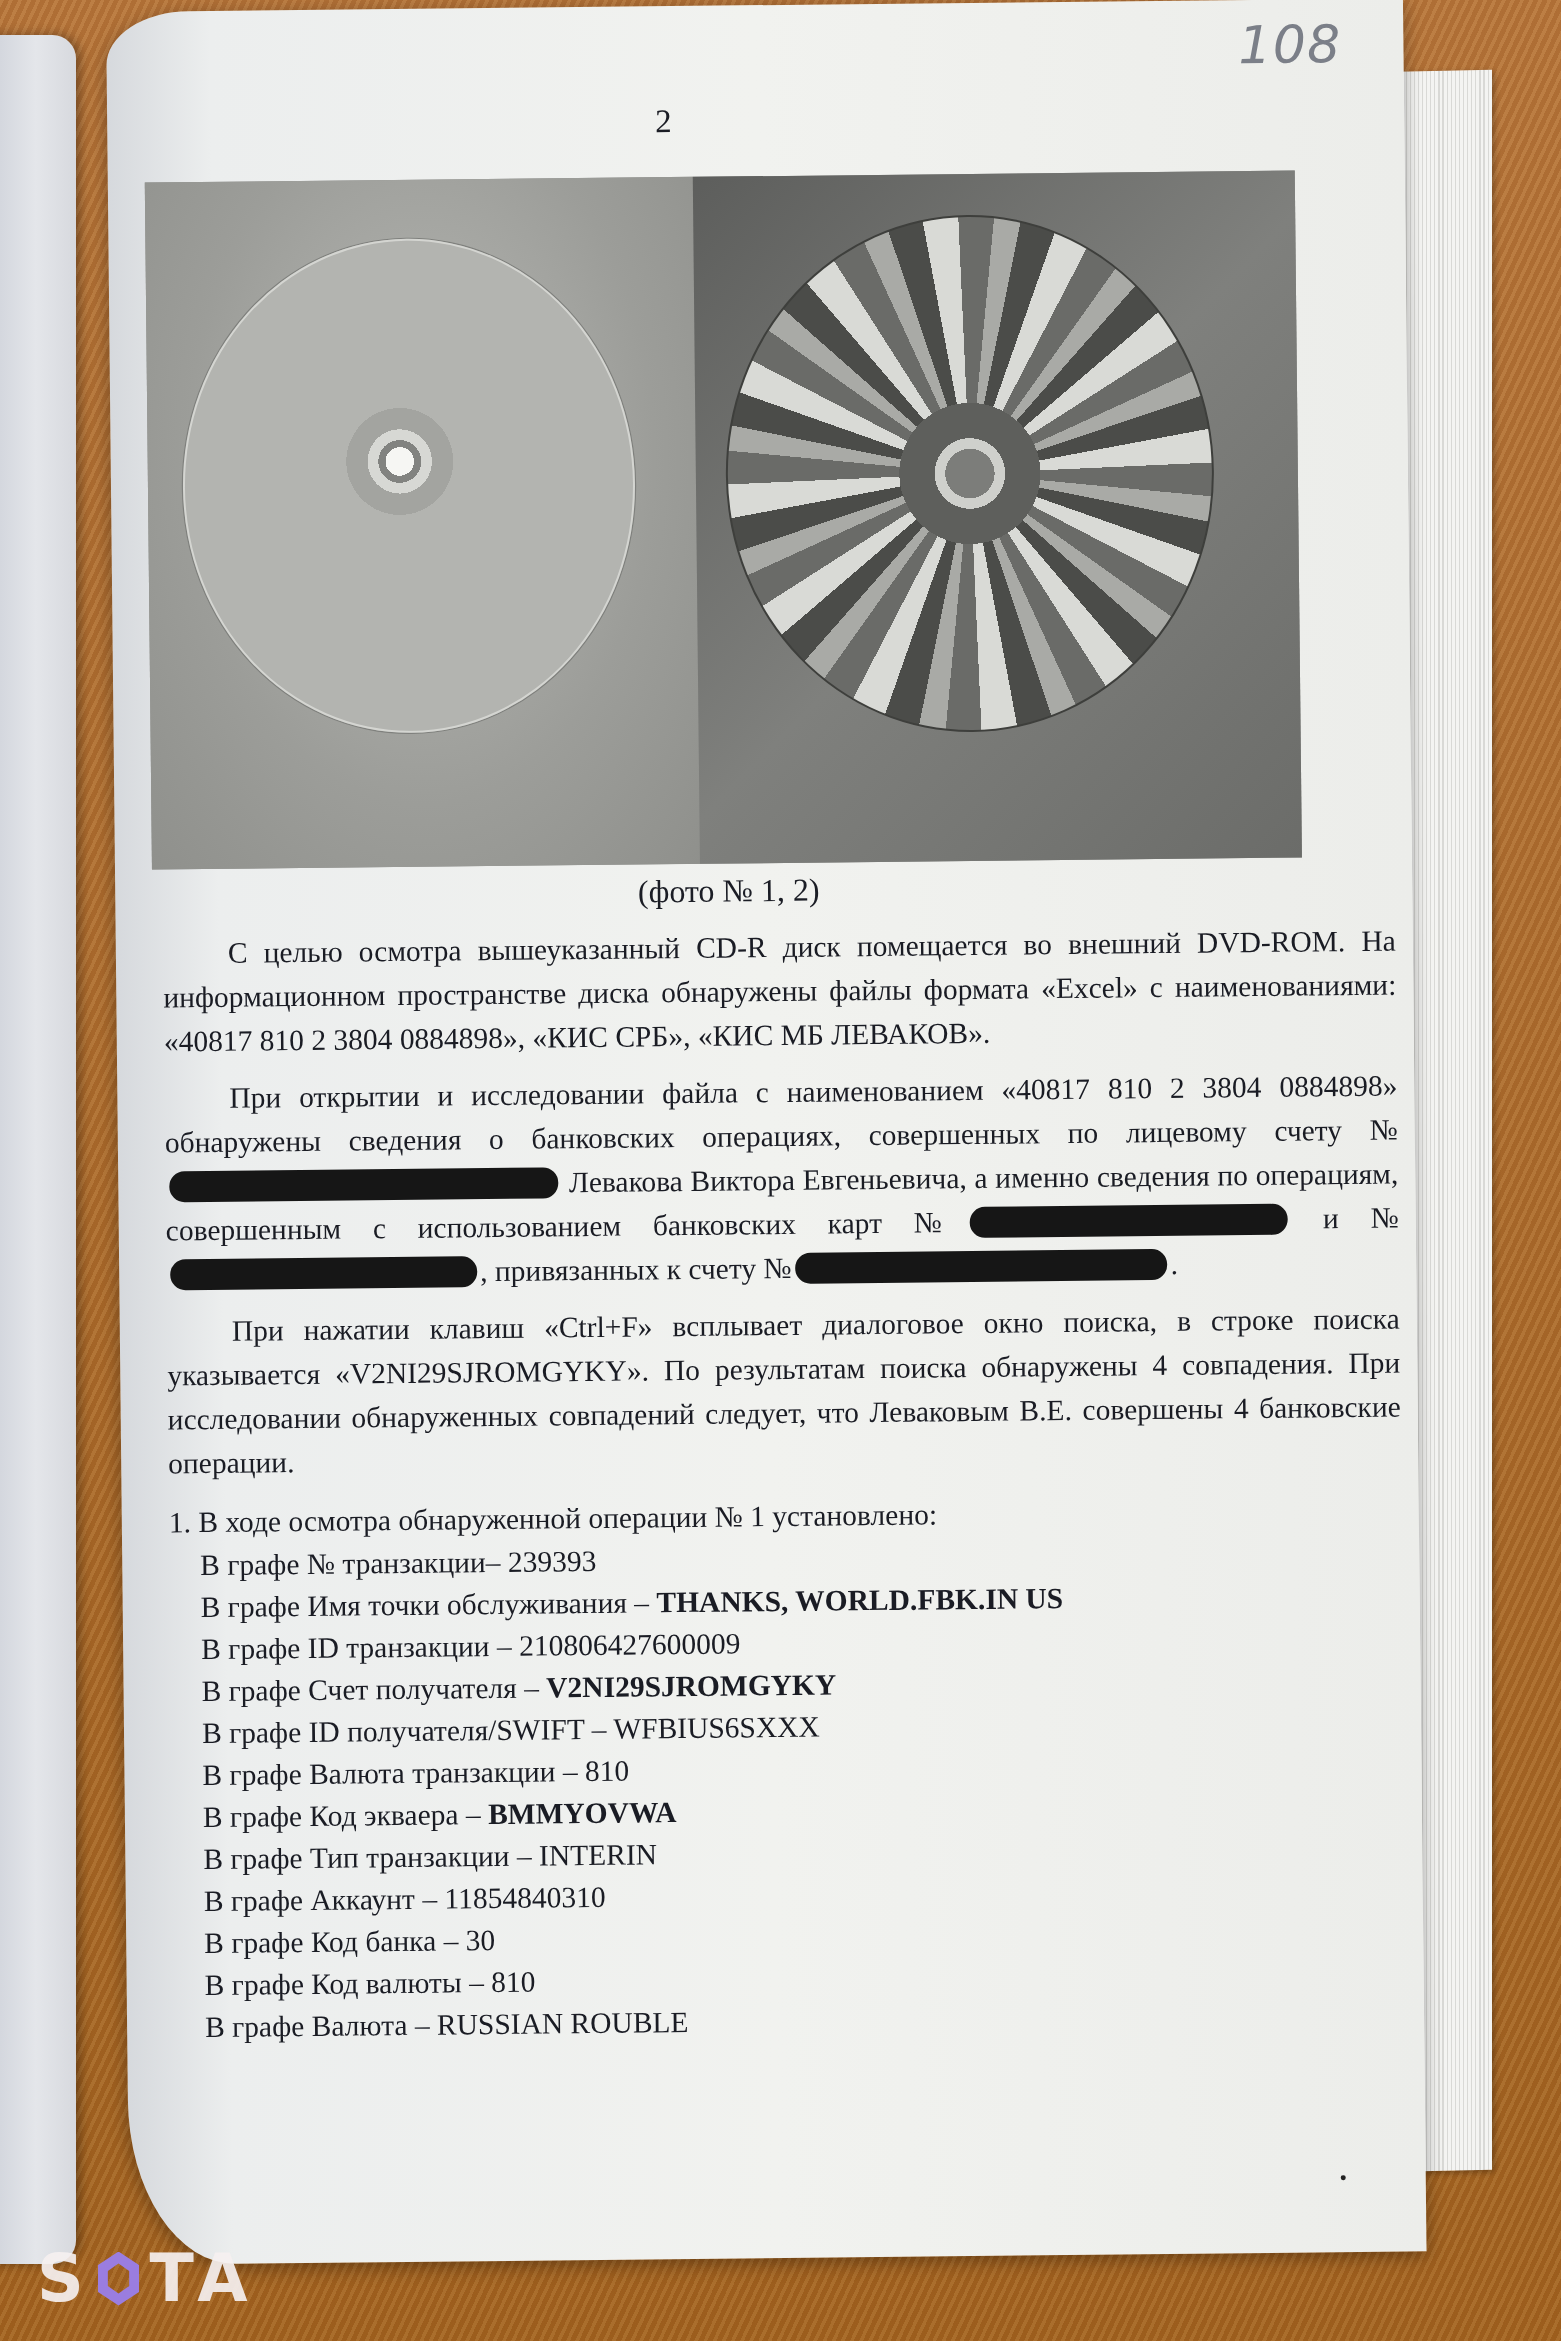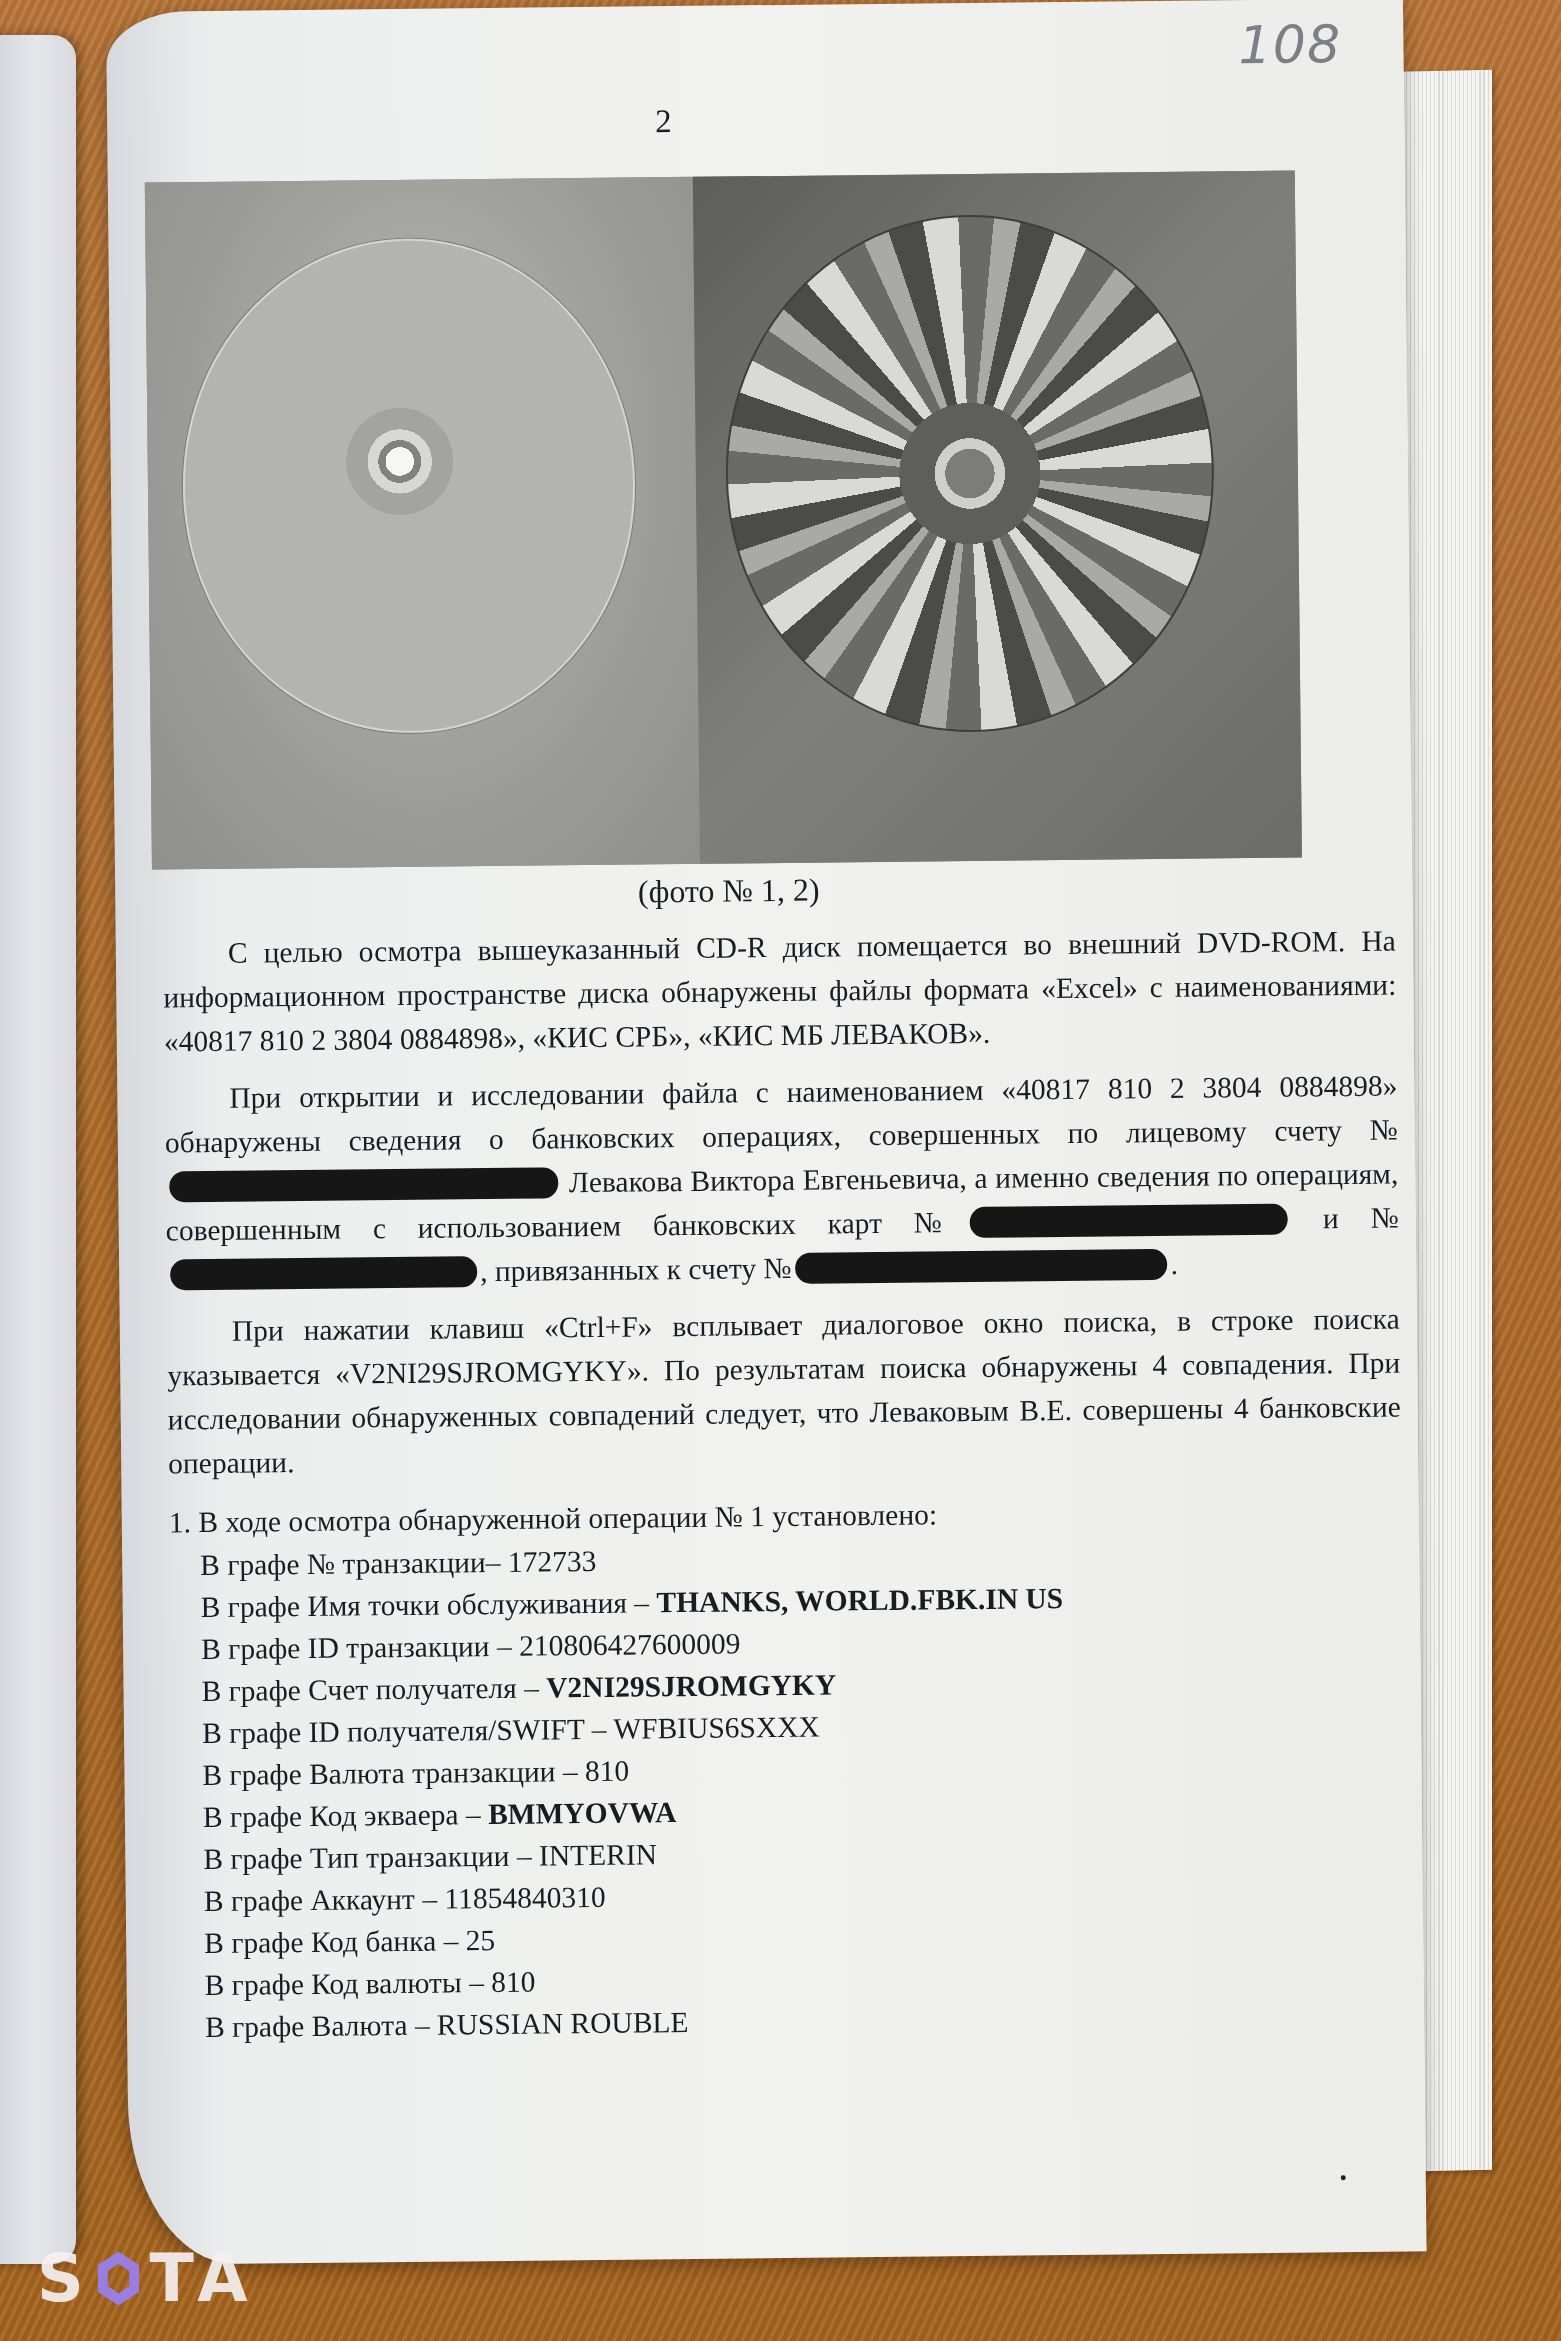--- a/index.html
+++ b/index.html
@@ -133,30 +133,30 @@
     </p>
 
     <p class="para">При нажатии клавиш «Ctrl+F» всплывает диалоговое окно поиска, в строке поиска указывается «V2NI29SJROMGYKY». По результатам поиска обнаружены 4 совпадения. При исследовании обнаруженных совпадений следует, что Леваковым В.Е. совершены 4 банковские операции.</p>
 
     <div class="op-list">
       <p class="op-header">
         <span>1.</span>
         <span>В ходе осмотра обнаруженной операции № 1 установлено:</span>
       </p>
       <ul class="op-fields">
-        <li><span>В графе № транзакции– </span><span class="field-value">172733</span></li>
+        <li><span>В графе № транзакции– </span><span class="field-value">239393</span></li>
         <li><span>В графе Имя точки обслуживания – </span><span class="field-value bold">THANKS, WORLD.FBK.IN US</span></li>
         <li><span>В графе ID транзакции – </span><span class="field-value">210806427600009</span></li>
         <li><span>В графе Счет получателя – </span><span class="field-value bold">V2NI29SJROMGYKY</span></li>
         <li><span>В графе ID получателя/SWIFT – </span><span class="field-value">WFBIUS6SXXX</span></li>
         <li><span>В графе Валюта транзакции – </span><span class="field-value">810</span></li>
         <li><span>В графе Код экваера – </span><span class="field-value bold">BMMYOVWA</span></li>
         <li><span>В графе Тип транзакции – </span><span class="field-value">INTERIN</span></li>
         <li><span>В графе Аккаунт – </span><span class="field-value">11854840310</span></li>
-        <li><span>В графе Код банка – </span><span class="field-value">25</span></li>
+        <li><span>В графе Код банка – </span><span class="field-value">30</span></li>
         <li><span>В графе Код валюты – </span><span class="field-value">810</span></li>
         <li><span>В графе Валюта – </span><span class="field-value">RUSSIAN ROUBLE</span></li>
       </ul>
     </div>
   </div>
 
   <div class="dot"></div>
 </div>
 
 <div class="watermark">

